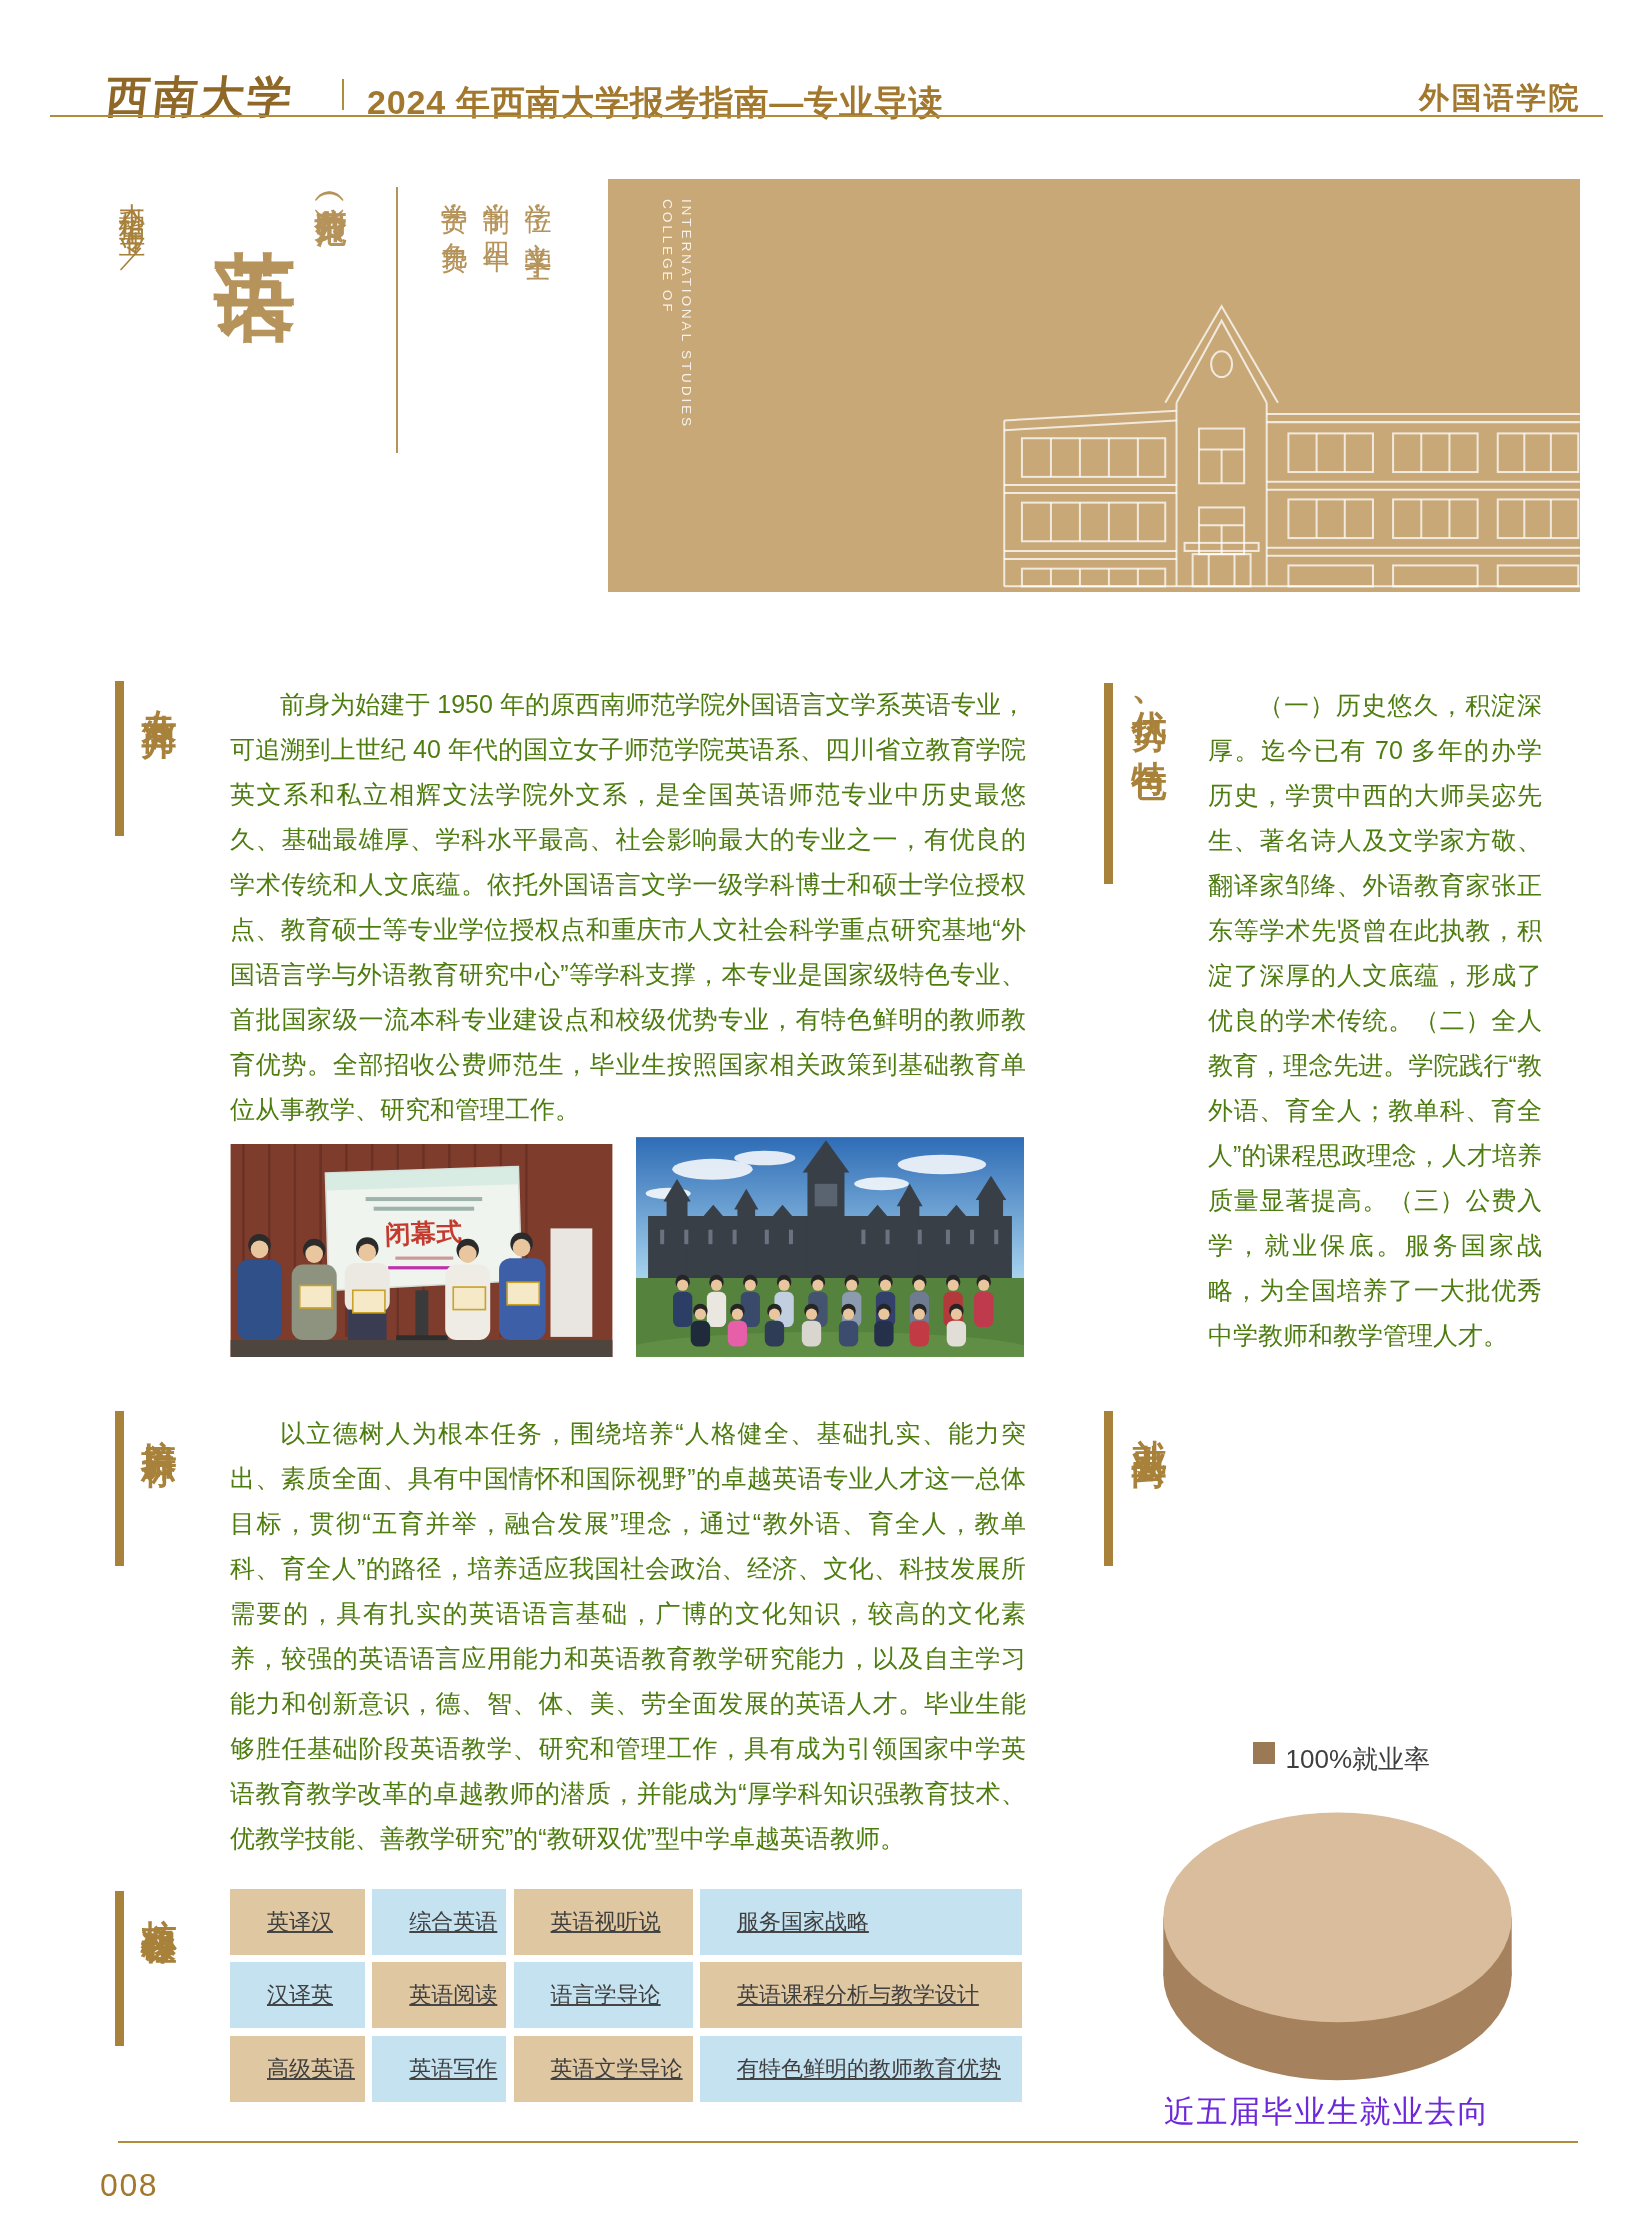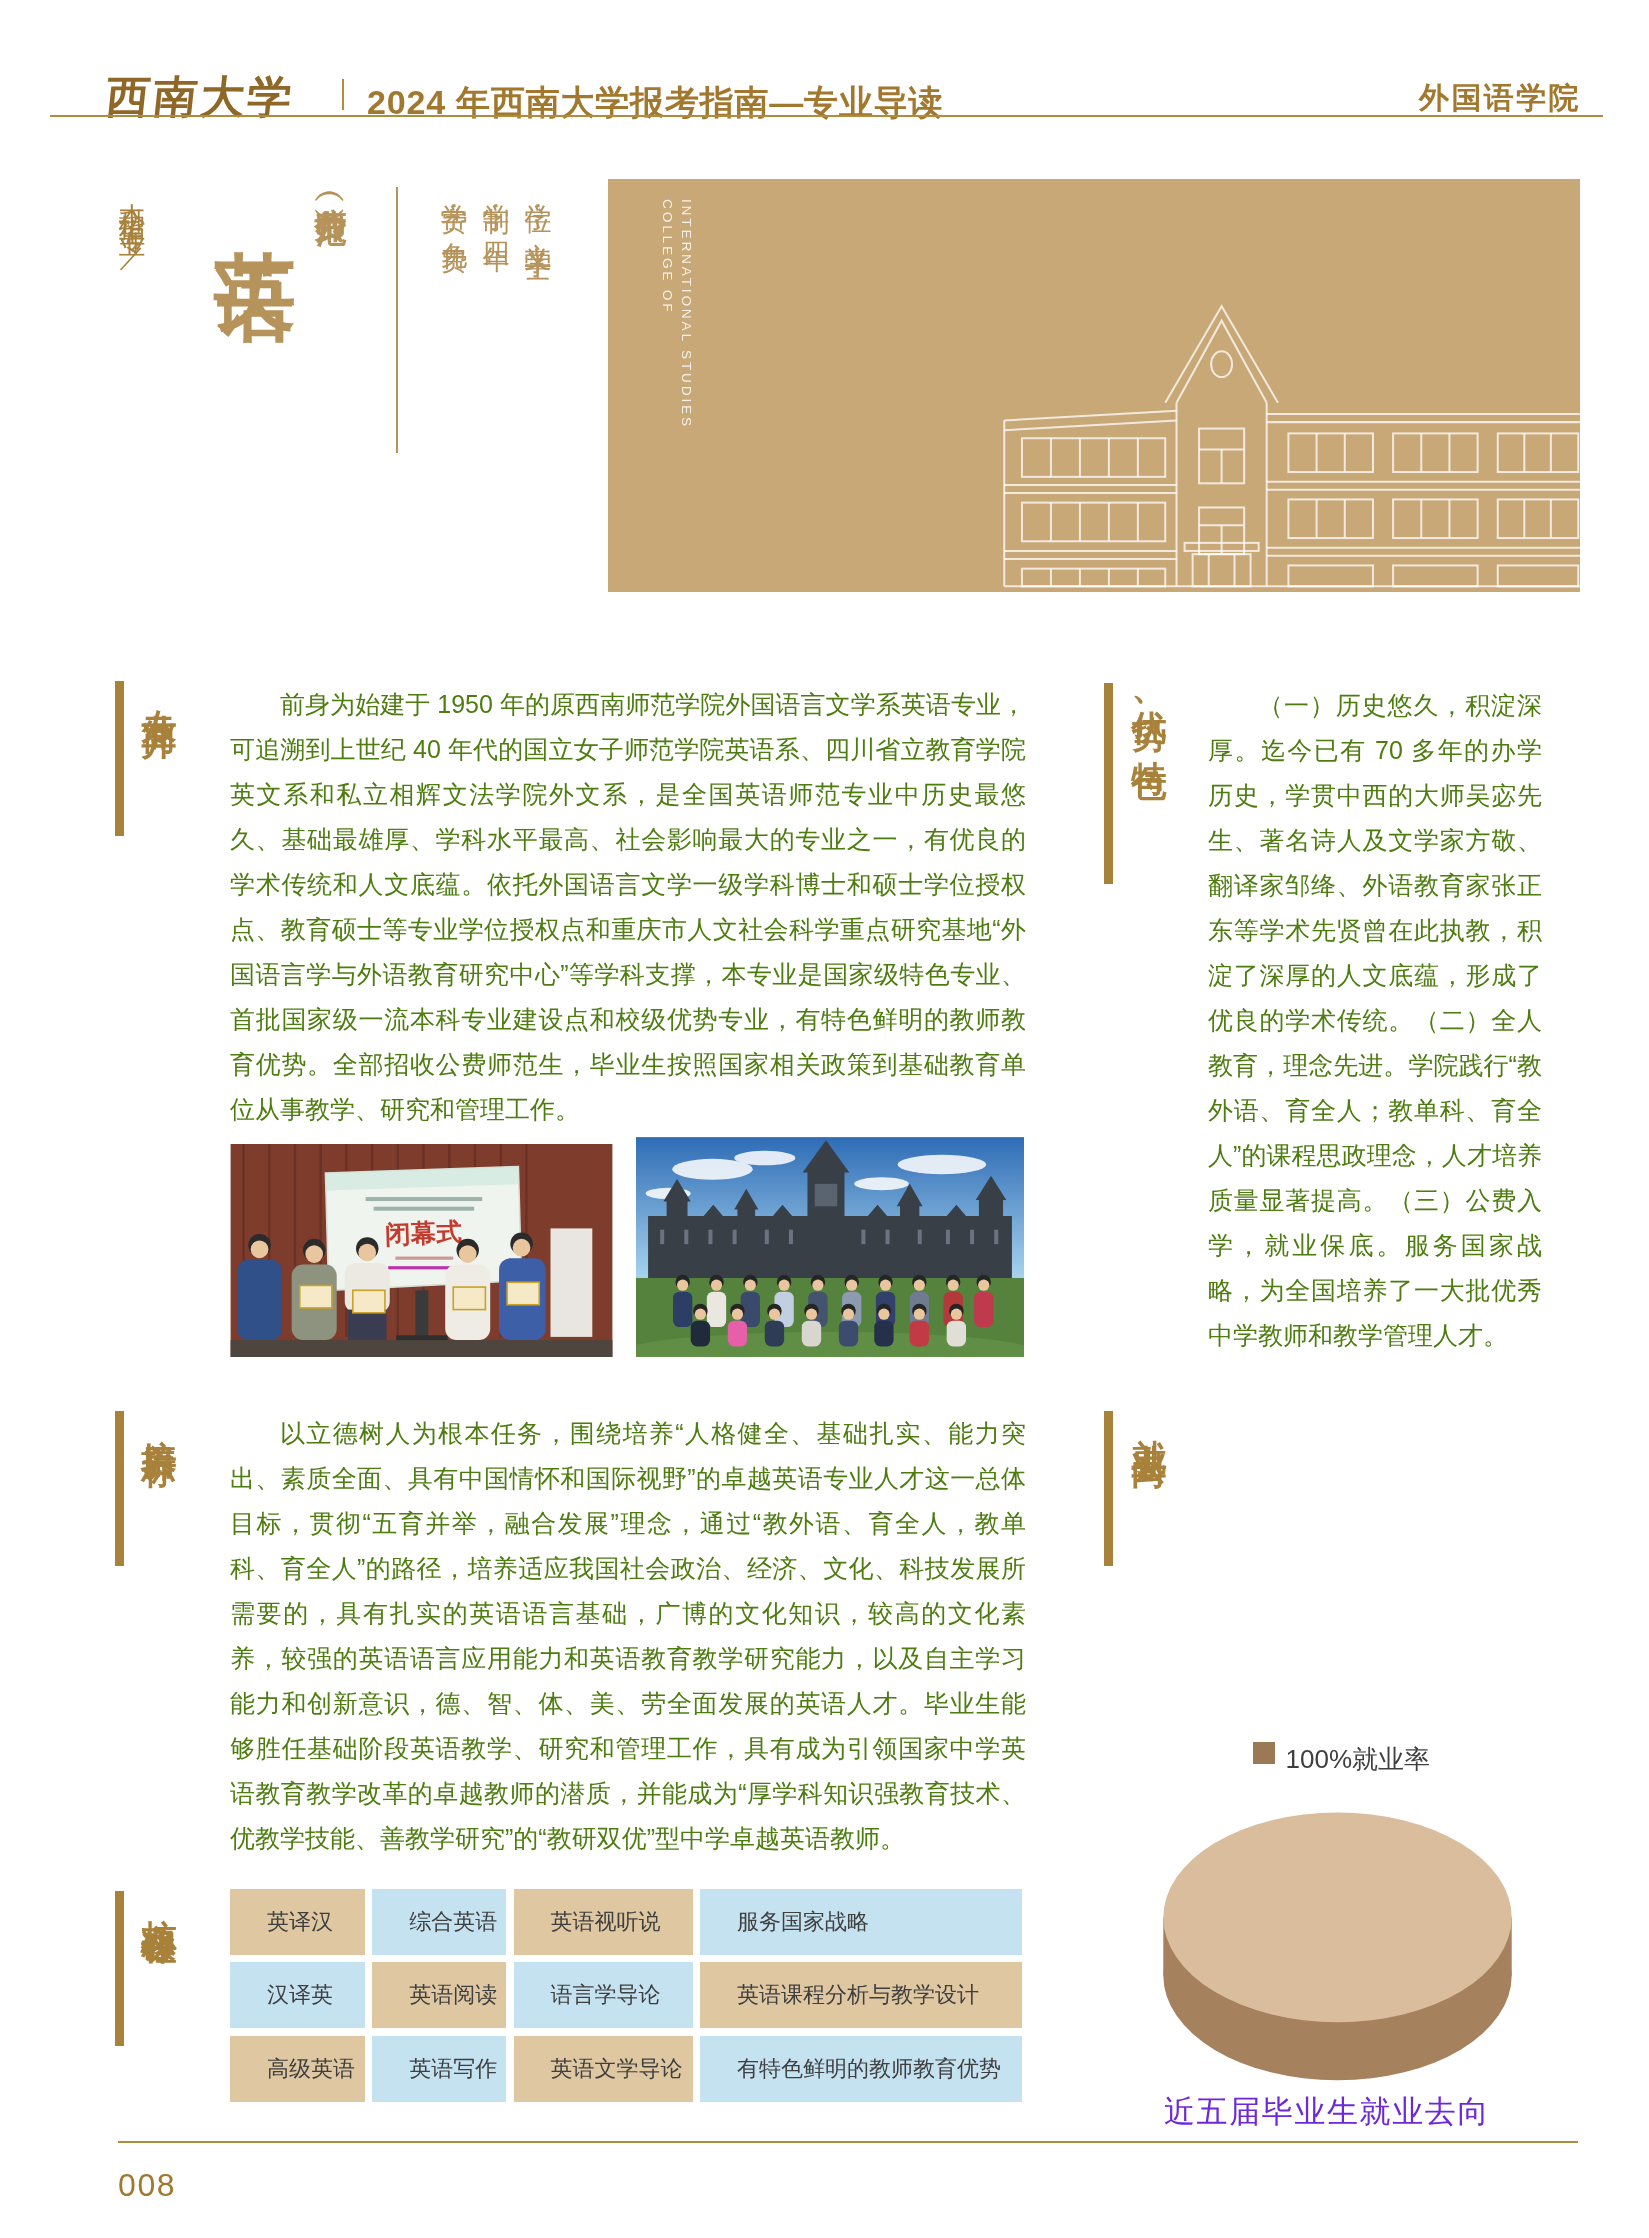--- a/index.html
+++ b/index.html
@@ -7,41 +7,41 @@
           font-family:"Liberation Sans","DejaVu Sans",sans-serif;color:#464646;}
   .abs{position:absolute;}
   
   .logo{left:106px;top:68px;font-family:"DejaVu Serif","Liberation Serif",serif;
         font-size:44px;font-weight:bold;color:#8f6827;transform:skewX(-6deg);letter-spacing:3.2px;}
   .hdr-div{left:342px;top:79px;width:2.4px;height:31px;background:#b08c3c;}
   .hdr-sub{left:367px;top:80px;font-size:34px;font-weight:600;color:#a2782e;letter-spacing:0.8px;}
   .hdr-college{top:78px;right:69px;font-size:30px;font-weight:700;color:#a2782e;letter-spacing:2.4px;}
   .hdr-line{left:50px;top:115px;width:1553px;height:2.4px;background:#b08c3c;}
   .ftr-line{left:118px;top:2141px;width:1460px;height:2.4px;background:#b08c3c;}
-  .page-num{left:118px;top:2167px;font-size:32px;color:#a2782e;letter-spacing:1.6px;}
+  .page-num{left:100px;top:2167px;font-size:32px;color:#a2782e;letter-spacing:1.6px;}
   
   .vtext{writing-mode:vertical-rl;}
   .enroll{left:114px;top:182px;height:346px;font-size:26.6px;color:#a8813b;letter-spacing:5.6px;}
   .major{left:201px;top:184px;height:371px;font-size:81px;font-weight:bold;color:#b6935a;letter-spacing:14.5px;}
   .major-sub{left:309px;top:182px;height:346px;font-size:32px;font-weight:600;color:#b6935a;letter-spacing:1.6px;}
   .hero-vline{left:396px;top:187px;width:2.4px;height:266px;background:#b6935a;}
   .hero-info{left:433px;top:182px;height:346px;font-size:27px;color:#b6935a;
              letter-spacing:4px;line-height:42px;writing-mode:vertical-rl;}
   .hero-info div{margin:0;}
   
   .tan-block{left:608px;top:179px;width:972px;height:413px;background:#c8a877;}
   .college-en{position:absolute;transform:rotate(90deg);transform-origin:0 0;white-space:nowrap;
               font-size:13.7px;letter-spacing:2.8px;color:rgba(255,255,255,.85);}
   
   .sec-bar{width:8.9px;background:#a8813b;}
   .sec-title{writing-mode:vertical-rl;font-size:35px;font-weight:700;color:#a8813b;letter-spacing:4.8px;}
   
   .body-text{font-size:25px;line-height:45px;text-align:justify;color:#4d7c0f;text-indent:2em;}
   
-  .course-grid{display:grid;grid-template-columns:135px 134px 179px 322px;gap:7.3px;}
+  .course-grid{display:grid;grid-template-columns:135px 134px 179px 322px;gap:7.3px;text-decoration:underline;}
   .course-cell{height:66px;line-height:66px;padding-left:37px;font-size:22px;color:#3f3f3f;white-space:nowrap;}
   .c-tan{background:#dfc7a2;}
   .c-blue{background:#c5e2f1;}
   
   .legend{left:1253px;top:1742px;display:flex;gap:10.5px;}
   .legend-sq{width:22px;height:22px;background:#9a7954;}
   .legend-label{font-size:26px;color:#3f3f3f;}
   .pie-caption{left:1164px;top:2091px;width:419px;font-size:31px;color:#6d28d9;letter-spacing:1.6px;}
 </style>
 </head>

